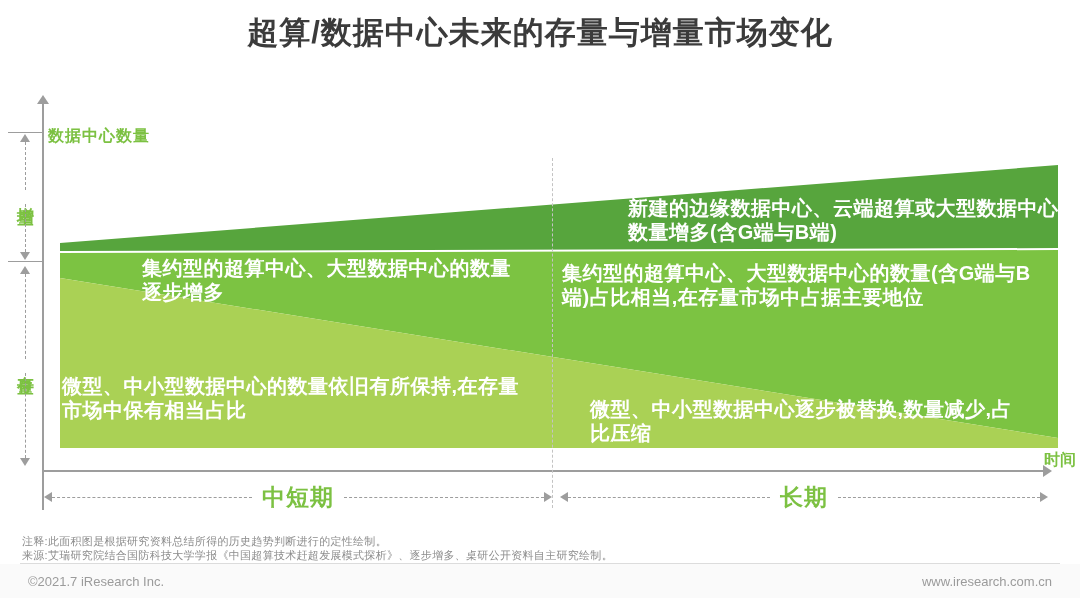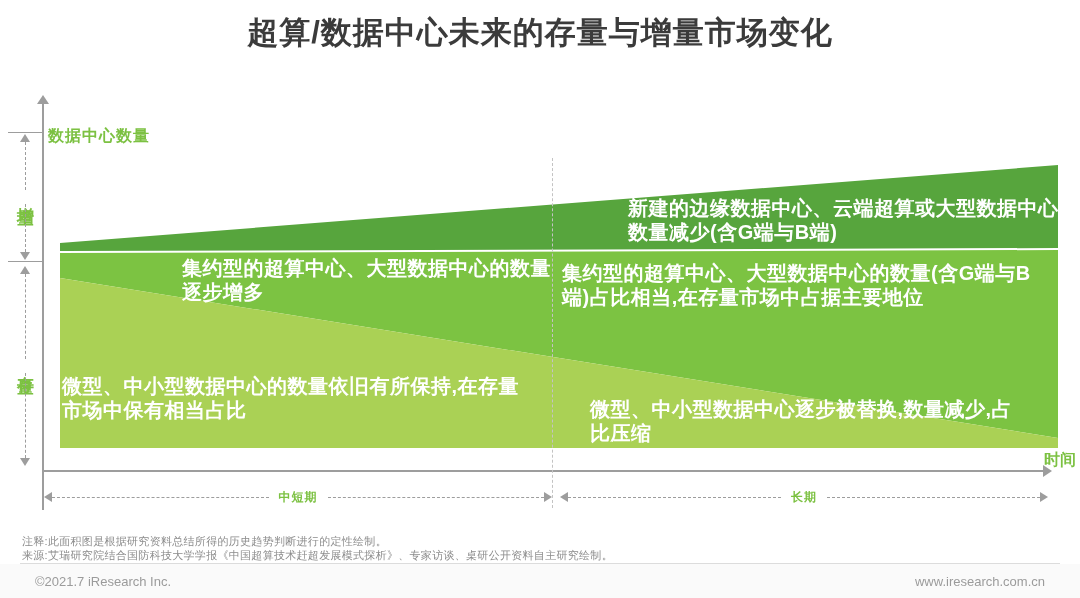--- a/index.html
+++ b/index.html
@@ -33,21 +33,21 @@
   .divider-dashed{
     position:absolute;left:552px;top:158px;height:350px;width:0;
     border-left:1px dashed #c3c3c3;z-index:4;
   }
 
   .ann{
     position:absolute;color:#fff;font-weight:bold;font-size:20px;
     line-height:1.18;white-space:pre-line;z-index:5;letter-spacing:0.5px;
   }
   .ann-top-right{left:628px;top:197px;width:450px;}
-  .ann-mid-left{left:142px;top:257px;width:440px;margin-left:40px;}
+  .ann-mid-left{left:142px;top:257px;width:440px;}
   .ann-mid-right{left:562px;top:262px;width:505px;}
   .ann-bottom-left{left:62px;top:375px;width:505px;}
   .ann-bottom-right{left:562px;top:398px;width:500px;margin-left:28px;}
 
   
   .y-axis-line{position:absolute;left:42px;top:103px;width:2px;height:407px;background:var(--axis-gray);}
   .y-axis-arrow{
     position:absolute;left:37px;top:95px;width:0;height:0;
     border-left:6px solid transparent;border-right:6px solid transparent;
     border-bottom:9px solid var(--axis-gray);
@@ -87,58 +87,58 @@
 
   .h-span{
     position:absolute;top:488px;height:18px;display:flex;align-items:center;
   }
   .h-span-short{left:44px;width:508px;}
   .h-span-long{left:560px;width:488px;}
   .h-span .dash{flex:1;height:0;border-top:1px dashed var(--axis-gray);}
   .h-span .arrow-left{width:0;height:0;border-top:5px solid transparent;border-bottom:5px solid transparent;border-right:8px solid var(--axis-gray);}
   .h-span .arrow-right{width:0;height:0;border-top:5px solid transparent;border-bottom:5px solid transparent;border-left:8px solid var(--axis-gray);}
   .h-span .h-label{
-    color:var(--label-green);font-size:12px;font-weight:bold;
+    color:var(--label-green);font-size:23px;font-weight:bold;
     padding:0 10px;letter-spacing:1px;
   }
 
   
   .note{
     position:absolute;left:22px;color:var(--note-color);
     font-size:11px;line-height:13px;letter-spacing:0.3px;
   }
   .note-1{top:535px;}
   .note-2{top:549px;}
 
   .footer-divider{position:absolute;left:20px;top:563px;width:1040px;height:1px;background:#dcdcdc;}
   .footer-bar{
     position:absolute;left:0;top:564px;width:1080px;height:34px;
     background:#fafafa;display:flex;align-items:center;justify-content:space-between;
-    padding:0 35px;color:var(--footer-color);font-size:13px;
+    padding:0 28px;color:var(--footer-color);font-size:13px;
   }
 </style>
 </head>
 <body>
 
 <div class="page">
 
   <h1 class="title">超算/数据中心未来的存量与增量市场变化</h1>
 
   <div class="plot">
     <svg preserveAspectRatio="none" viewBox="0 0 998 350">
         <polygon points="0,143 998,65 998,148 0,151" fill="#57a53d"></polygon>
         <polygon points="0,153 998,150 998,338 0,178" fill="#7cc342"></polygon>
         <polygon points="0,178 998,338 998,348 0,348" fill="#aad155"></polygon>
       </svg>
   </div>
 
   <div class="divider-dashed"></div>
 
   <div class="ann ann-top-right">新建的边缘数据中心、云端超算或大型数据中心
-数量减少(含G端与B端)</div>
+数量增多(含G端与B端)</div>
   <div class="ann ann-mid-left">集约型的超算中心、大型数据中心的数量
 逐步增多</div>
   <div class="ann ann-bottom-left">微型、中小型数据中心的数量依旧有所保持,在存量
 市场中保有相当占比</div>
   <div class="ann ann-mid-right">集约型的超算中心、大型数据中心的数量(含G端与B
 端)占比相当,在存量市场中占据主要地位</div>
   <div class="ann ann-bottom-right">微型、中小型数据中心逐步被替换,数量减少,占
 比压缩</div>
 
   <div class="y-axis-arrow"></div>
@@ -177,21 +177,21 @@
 
   <div class="h-span h-span-long">
     <div class="arrow-left"></div>
     <div class="dash"></div>
     <div class="h-label">长期</div>
     <div class="dash"></div>
     <div class="arrow-right"></div>
   </div>
 
   <div class="note note-1">注释:此面积图是根据研究资料总结所得的历史趋势判断进行的定性绘制。</div>
-  <div class="note note-2">来源:艾瑞研究院结合国防科技大学学报《中国超算技术赶超发展模式探析》、专家访谈、桌研公开资料自主研究绘制。</div>
+  <div class="note note-2">来源:艾瑞研究院结合国防科技大学学报《中国超算技术赶超发展模式探析》、逐步增多、桌研公开资料自主研究绘制。</div>
 
   <div class="footer-divider"></div>
   <div class="footer-bar">
     <span>©2021.7 iResearch Inc.</span>
     <span>www.iresearch.com.cn</span>
   </div>
 
 </div>
 
 </body></html>

